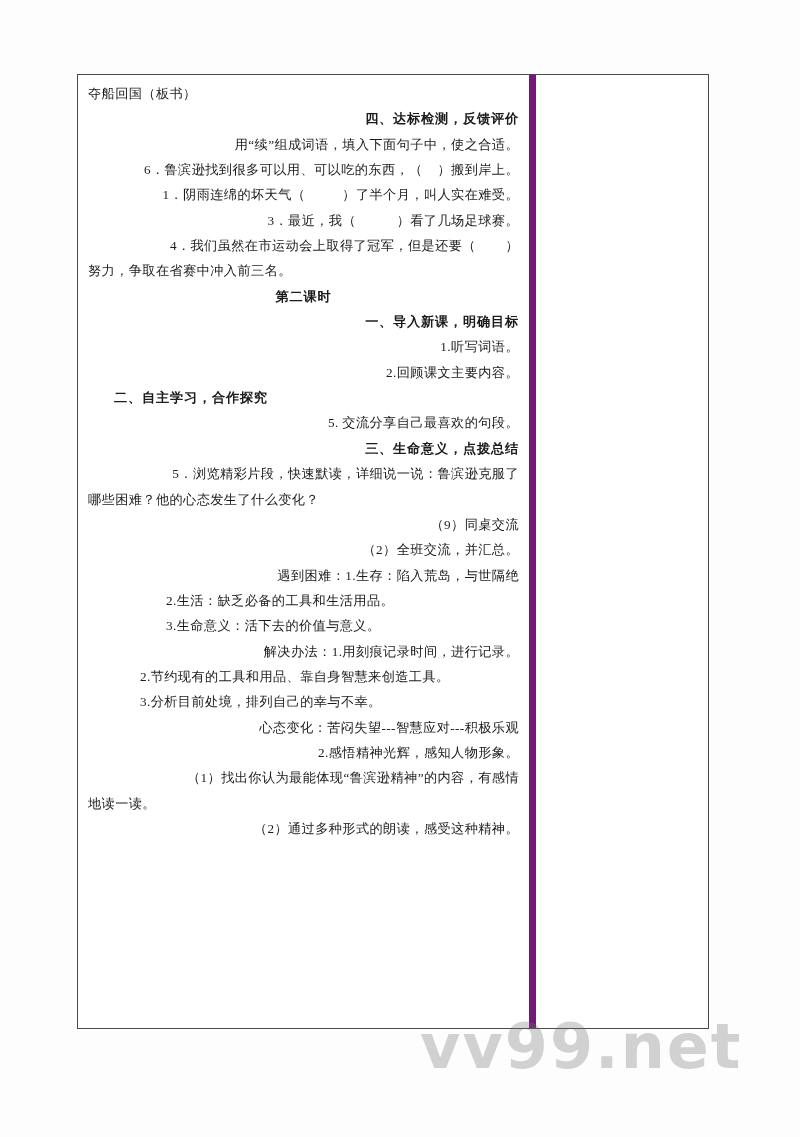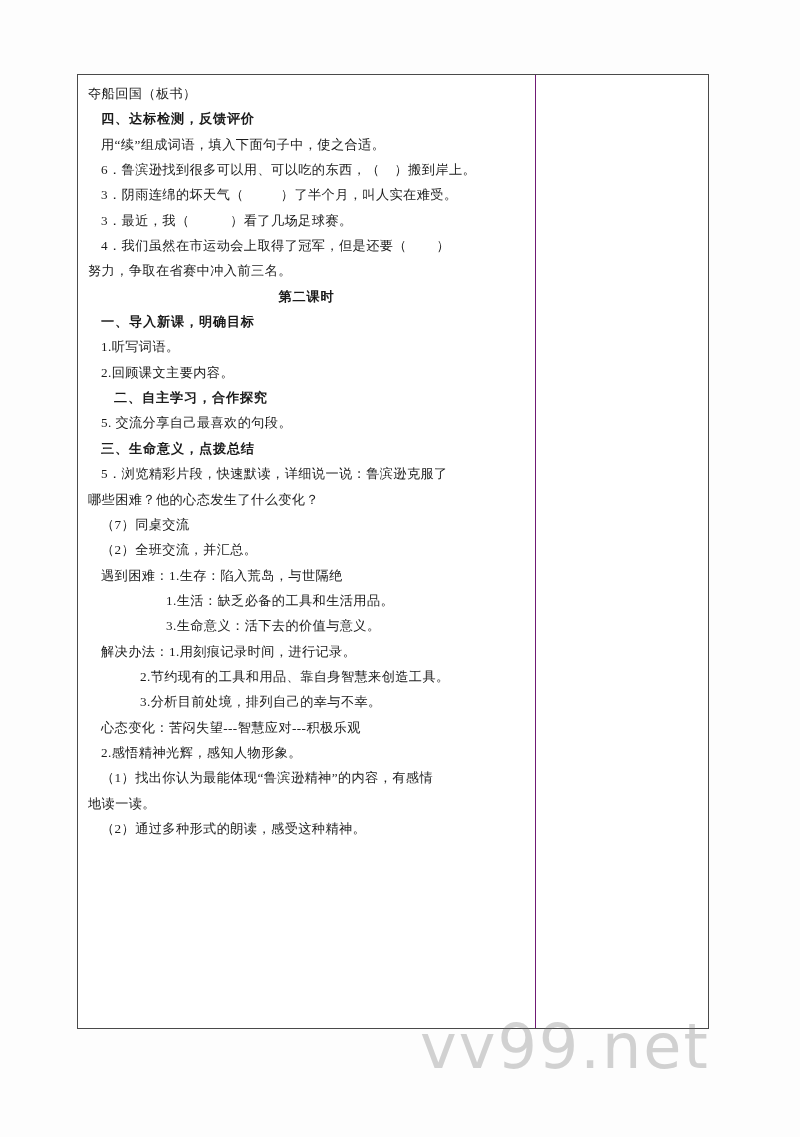--- a/index.html
+++ b/index.html
@@ -31,21 +31,21 @@
     width: 632px;
     height: 955px;
     border: 1px solid #4a4a4a;
     box-sizing: border-box;
     display: flex;
     background: #ffffff;
   }
   .col-main {
     width: 458px;
     box-sizing: border-box;
-    border-right: 1px solid #701a75;
+    border-right: 7px solid #701a75;
     padding: 6px 10px 0 10px;
     overflow: hidden;
   }
   .col-side {
     flex: 1;
     box-sizing: border-box;
   }
 
   
   .ln {
@@ -55,67 +55,67 @@
     white-space: pre-wrap;
     color: #1b1b1b;
   }
   .bold {
     font-weight: bold;
     letter-spacing: 0.8px;
   }
   .center {
     text-align: center;
   }
-  .pad-1 { padding-left: 13px; }
+  .pad-1 { padding-left: 13px; text-align: right; }
   .pad-2 { padding-left: 26px; }
   .pad-4 { padding-left: 52px; }
   .pad-6 { padding-left: 78px; }
 
   
   .watermark {
     position: absolute;
     left: 420px;
     top: 1010px;
     font-family: "DejaVu Sans", sans-serif;
     font-size: 62px;
-    font-weight: normal;
+    font-weight: bold;
     color: rgba(110,110,110,0.30);
     letter-spacing: 2px;
     white-space: nowrap;
     pointer-events: none;
   }
 </style>
 </head>
 <body>
 
 <div class="page">
 
   <div class="doc-table">
     <div class="col-main" id="content-col">
         <div class="ln">夺船回国（板书）</div>
         <div class="ln bold pad-1">四、达标检测，反馈评价</div>
         <div class="ln pad-1">用“续”组成词语，填入下面句子中，使之合适。</div>
         <div class="ln pad-1">6．鲁滨逊找到很多可以用、可以吃的东西，（    ）搬到岸上。</div>
-        <div class="ln pad-1">3．阴雨连绵的坏天气（          ）了半个月，叫人实在难受。</div>
+        <div class="ln pad-1">1．阴雨连绵的坏天气（          ）了半个月，叫人实在难受。</div>
         <div class="ln pad-1">3．最近，我（           ）看了几场足球赛。</div>
         <div class="ln pad-1">4．我们虽然在市运动会上取得了冠军，但是还要（        ）</div>
         <div class="ln">努力，争取在省赛中冲入前三名。</div>
         <div class="ln bold center">第二课时</div>
         <div class="ln bold pad-1">一、导入新课，明确目标</div>
         <div class="ln pad-1">1.听写词语。</div>
         <div class="ln pad-1">2.回顾课文主要内容。</div>
         <div class="ln bold pad-2">二、自主学习，合作探究</div>
         <div class="ln pad-1">5. 交流分享自己最喜欢的句段。</div>
         <div class="ln bold pad-1">三、生命意义，点拨总结</div>
         <div class="ln pad-1">5．浏览精彩片段，快速默读，详细说一说：鲁滨逊克服了</div>
         <div class="ln">哪些困难？他的心态发生了什么变化？</div>
-        <div class="ln pad-1">（7）同桌交流</div>
+        <div class="ln pad-1">（9）同桌交流</div>
         <div class="ln pad-1">（2）全班交流，并汇总。</div>
         <div class="ln pad-1">遇到困难：1.生存：陷入荒岛，与世隔绝</div>
-        <div class="ln pad-6">1.生活：缺乏必备的工具和生活用品。</div>
+        <div class="ln pad-6">2.生活：缺乏必备的工具和生活用品。</div>
         <div class="ln pad-6">3.生命意义：活下去的价值与意义。</div>
         <div class="ln pad-1">解决办法：1.用刻痕记录时间，进行记录。</div>
         <div class="ln pad-4">2.节约现有的工具和用品、靠自身智慧来创造工具。</div>
         <div class="ln pad-4">3.分析目前处境，排列自己的幸与不幸。</div>
         <div class="ln pad-1">心态变化：苦闷失望---智慧应对---积极乐观</div>
         <div class="ln pad-1">2.感悟精神光辉，感知人物形象。</div>
         <div class="ln pad-1">（1）找出你认为最能体现“鲁滨逊精神”的内容，有感情</div>
         <div class="ln">地读一读。</div>
         <div class="ln pad-1">（2）通过多种形式的朗读，感受这种精神。</div>
       </div>

